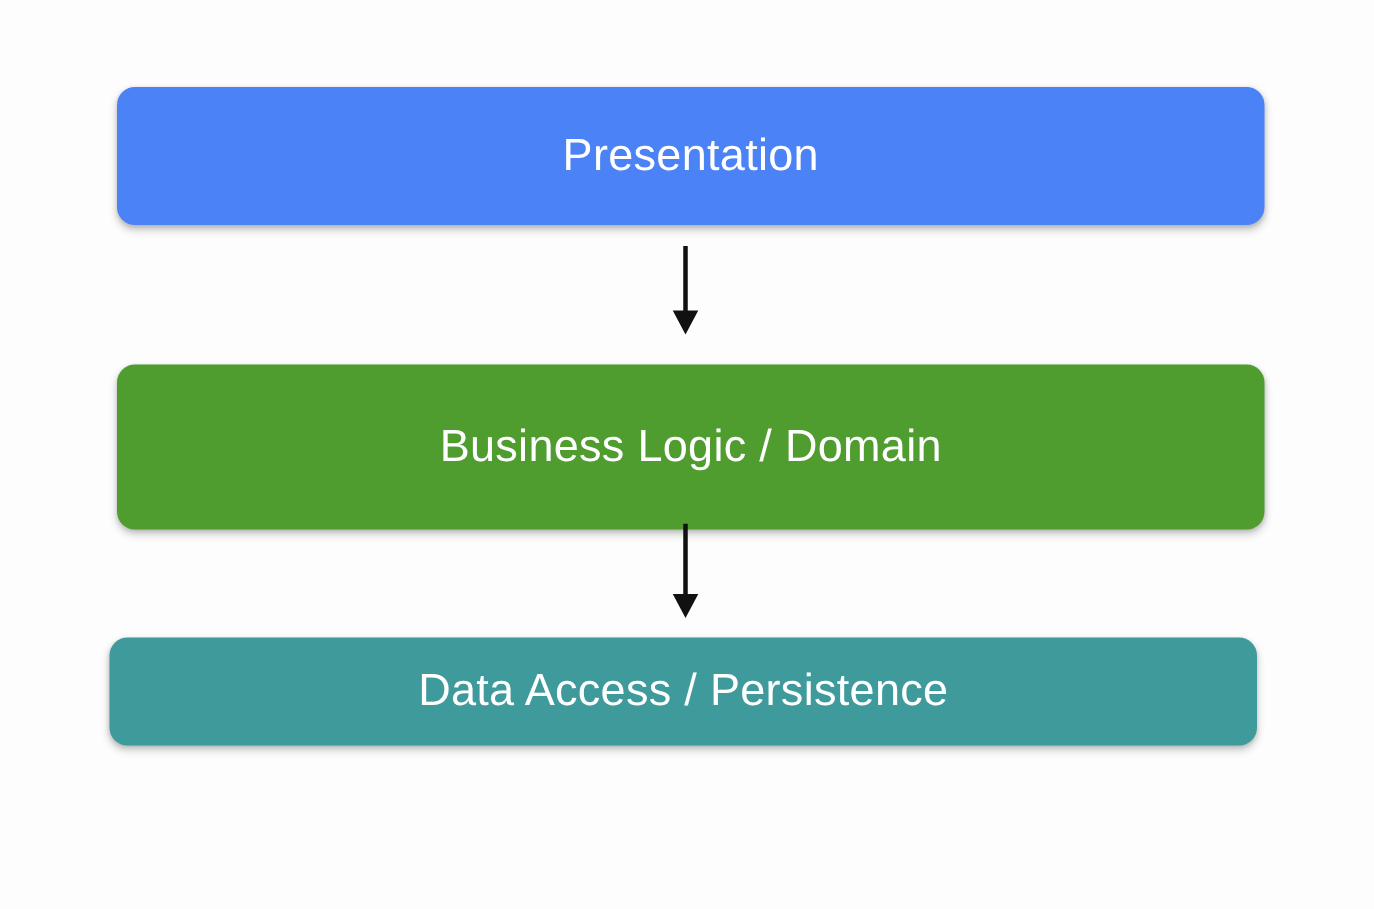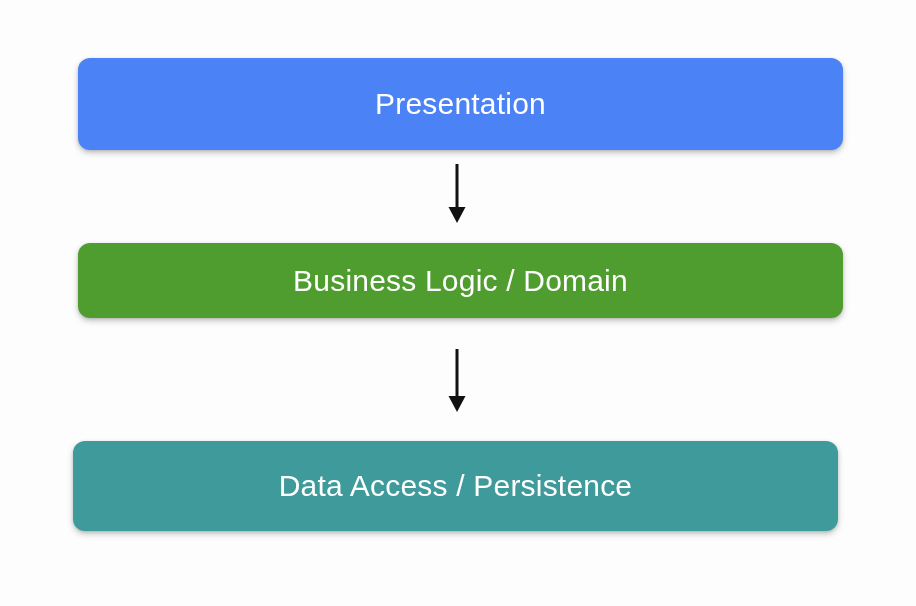--- a/index.html
+++ b/index.html
@@ -53,28 +53,28 @@
     <span class="layer-label" style="color: rgb(255, 255, 255);">Presentation</span>
   </div>
 
   <div class="flow-arrow" id="arrow-1" style="left: 447px; top: 164px;">
     <svg width="20" height="60" viewBox="0 0 20 60" xmlns="http://www.w3.org/2000/svg">
       <line x1="10" y1="0" x2="10" y2="45" stroke="#111111" stroke-width="3"></line>
       <polygon points="10,59 1.5,43 18.5,43" fill="#111111"></polygon>
     </svg>
   </div>
 
-  <div class="layer-box" id="box-business" style="left: 78px; top: 243px; width: 765px; height: 75px; background: rgb(79, 156, 47);">
+  <div class="layer-box" id="box-business" style="left: 78px; top: 243px; width: 765px; height: 110px; background: rgb(79, 156, 47);">
     <span class="layer-label" style="color: rgb(255, 255, 255);">Business Logic / Domain</span>
   </div>
 
   <div class="flow-arrow" id="arrow-2" style="left: 447px; top: 349px;">
     <svg width="20" height="64" viewBox="0 0 20 64" xmlns="http://www.w3.org/2000/svg">
       <line x1="10" y1="0" x2="10" y2="49" stroke="#111111" stroke-width="3"></line>
       <polygon points="10,63 1.5,47 18.5,47" fill="#111111"></polygon>
     </svg>
   </div>
 
-  <div class="layer-box" id="box-data" style="left: 73px; top: 441px; width: 765px; height: 90px; background: rgb(63, 154, 156);">
+  <div class="layer-box" id="box-data" style="left: 73px; top: 425px; width: 765px; height: 72px; background: rgb(63, 154, 156);">
     <span class="layer-label" style="color: rgb(255, 255, 255);">Data Access / Persistence</span>
   </div>
 
 </div>
 
 </body></html>

